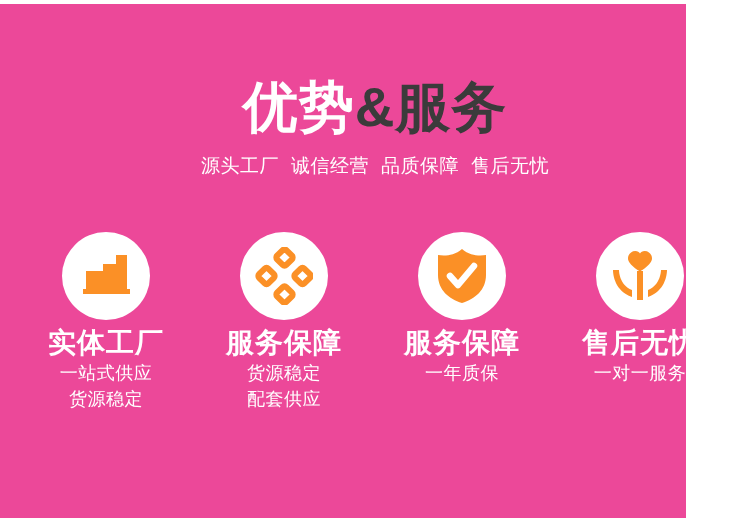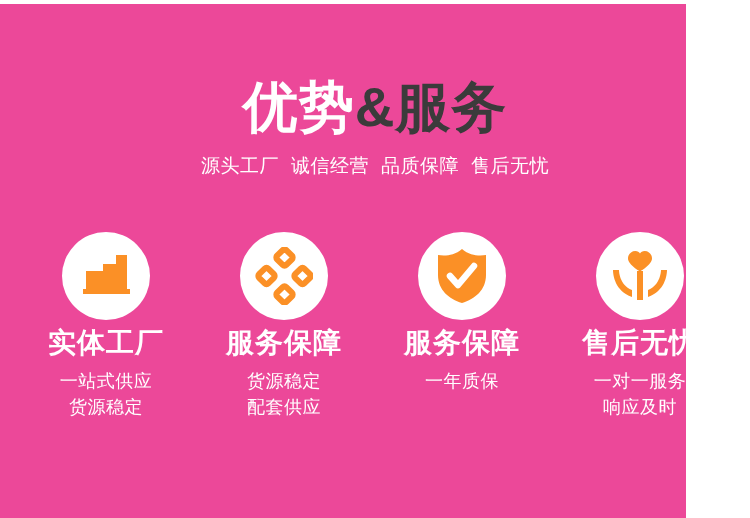--- a/index.html
+++ b/index.html
@@ -75,21 +75,21 @@
   .feature-title {
     margin-top: 6px;
     font-size: 28px;
     font-weight: bold;
     color: #ffffff;
     letter-spacing: 1px;
     line-height: 34px;
     white-space: nowrap;
   }
   .feature-lines {
-    margin-top: 8px;
+    margin-top: 0;
     font-size: 18px;
     color: #ffffff;
     line-height: 26px;
     letter-spacing: 0.5px;
     white-space: nowrap;
     font-family: Liberation Serif, serif;
   }
 </style>
 </head>
 <body>
@@ -185,18 +185,17 @@
               <path d="M2 21 C2 21 2 36 15 41 L15 48 C-2 42 -4 26 -4 21 Z" transform="translate(6,0)"></path>
 
               <path d="M56 21 C56 21 56 36 43 41 L43 48 C60 42 62 26 62 21 Z" transform="translate(-6,0)"></path>
             </g>
           </svg>
         </span>
       </div>
       <div class="feature-title">售后无忧</div>
       <div class="feature-lines">
         <div>一对一服务</div>
-        <div>响应及时</div>
       </div>
     </div>
 
   </div>
 </div>
 
 </body></html>

